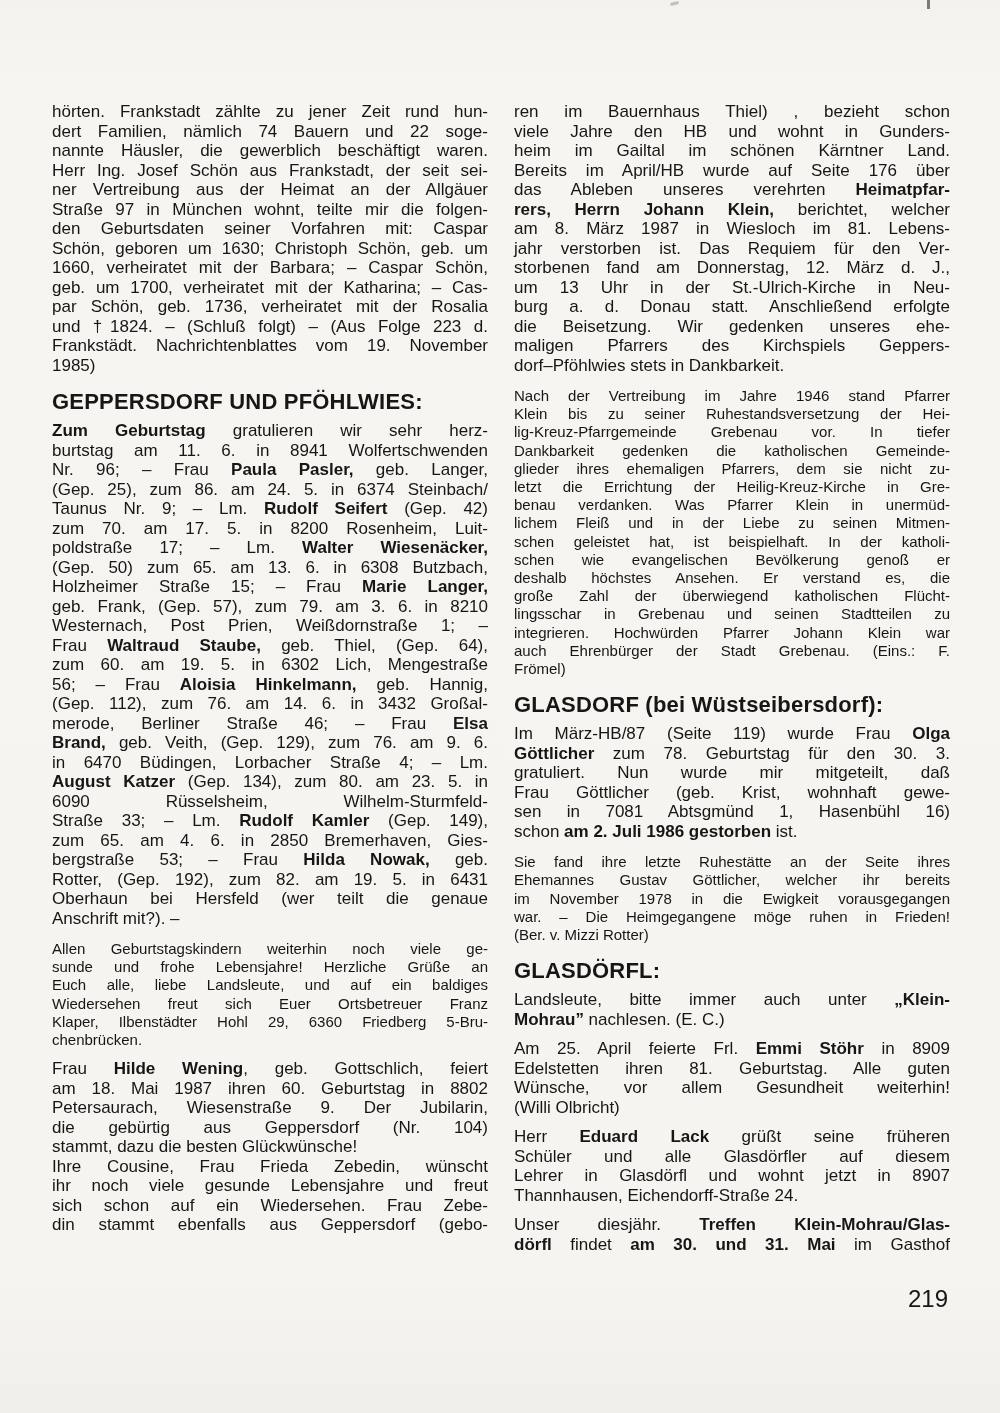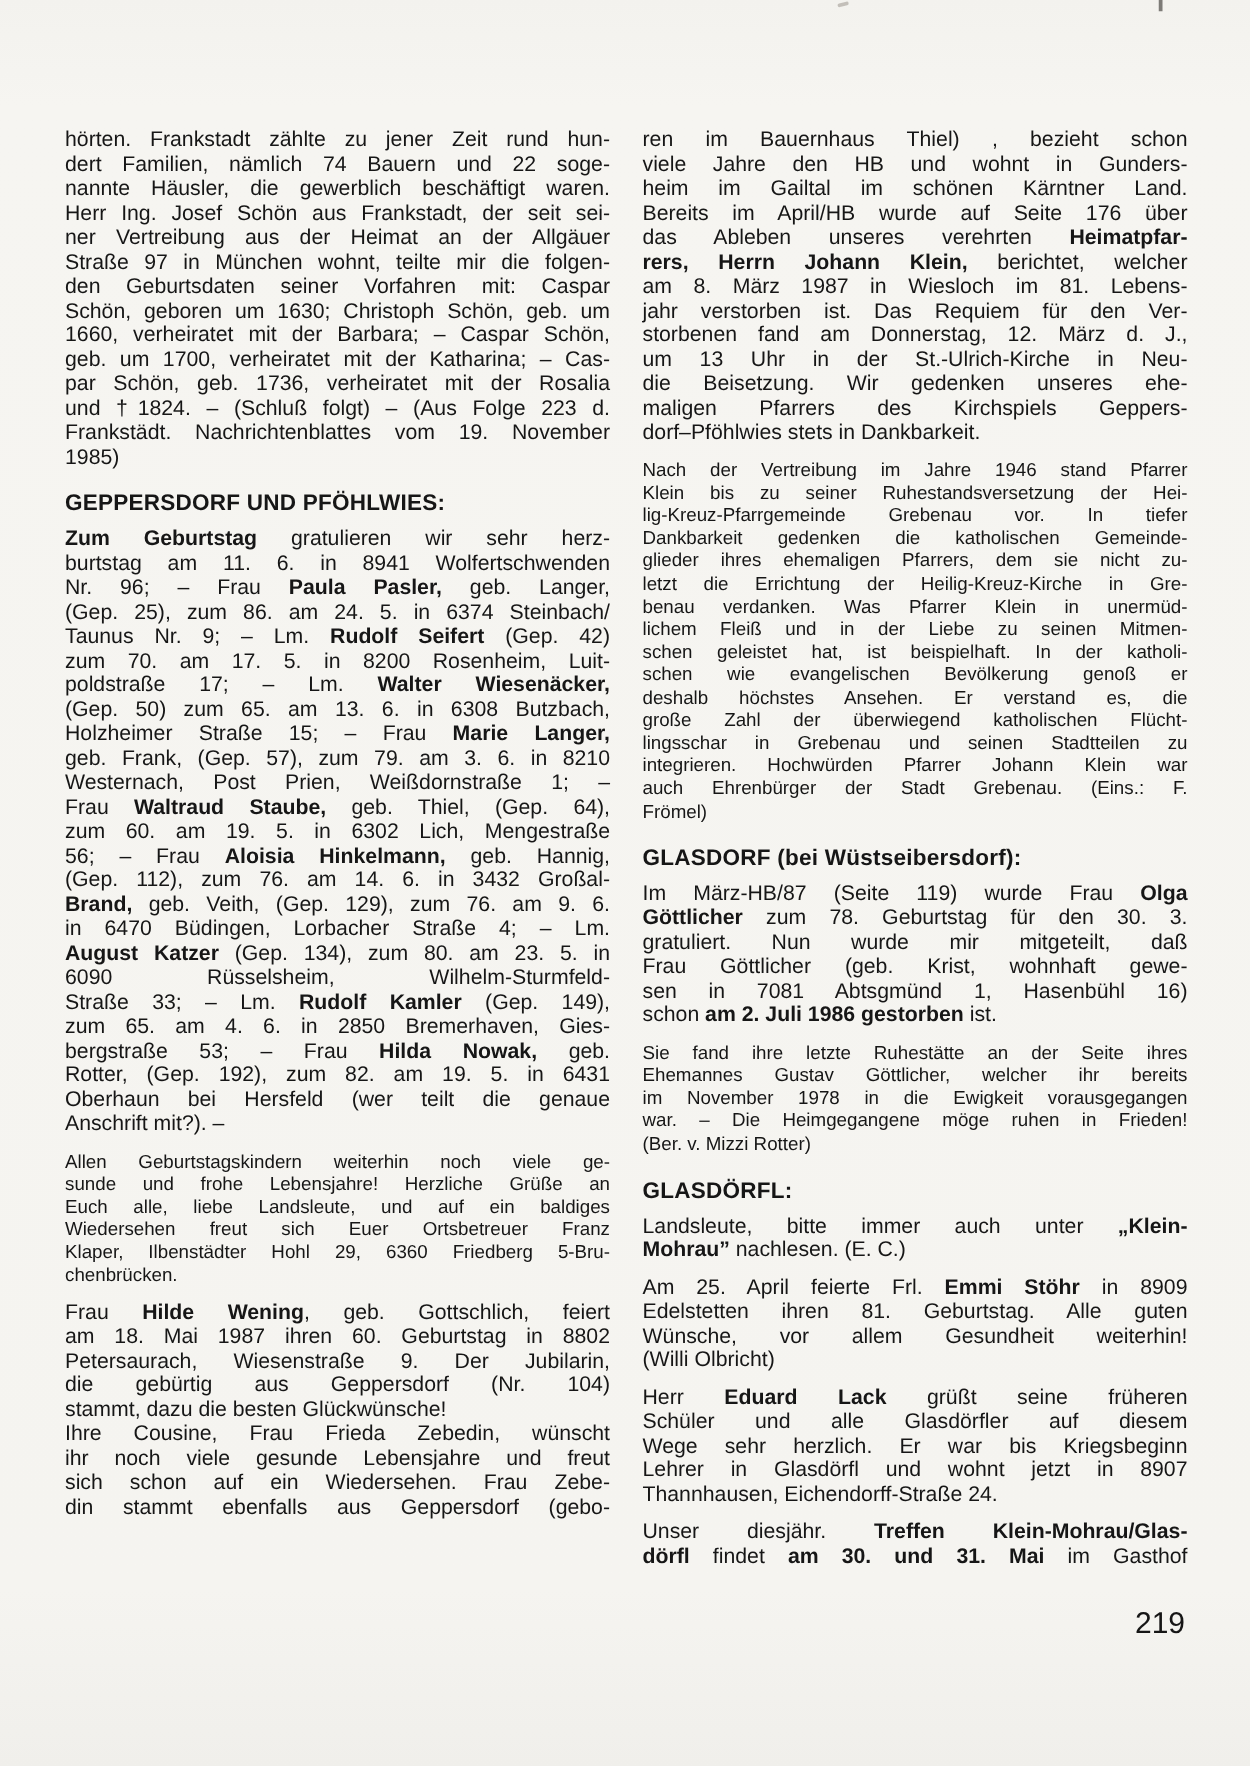--- a/index.html
+++ b/index.html
@@ -10,21 +10,21 @@
     font-family:Liberation Sans, sans-serif;
     color:#161616; overflow:hidden;
   }
   .col { position:absolute; top:102px; width:436px; }
   .col-left  { left:52px; }
   .col-right { left:514px; }
 
   .para { font-size:17px; line-height:19.5px; margin:10px 0 0 0; }
   .para.small { font-size:15px; line-height:18.2px; margin-top:12px; }
   .col > :first-child { margin-top:0; }
-  .heading { font-size:18px; line-height:22px; font-weight:bold; margin:16px 0 8px 0; letter-spacing:0.2px; }
+  .heading { font-size:22px; line-height:22px; font-weight:bold; margin:16px 0 8px 0; letter-spacing:0.2px; }
   .heading + .para { margin-top:0; }
   .para.small + .para { }
 
   .line { text-align:justify; text-align-last:justify; }
   .line.end { text-align-last:left; }
   .b { font-weight:bold; }
 
   .page-number { position:absolute; top:1288px; right:52px; font-size:24px; line-height:22px; }
 
   .artifact-squiggle { position:absolute; left:670px; top:2px; width:9px; height:3px;
@@ -66,20 +66,21 @@
         <div class="line"><span>zum 70. am 17. 5. in 8200 Rosenheim, Luit-</span></div>
         <div class="line"><span>poldstraße 17; – Lm. </span><span class="b">Walter Wiesenäcker,</span></div>
         <div class="line"><span>(Gep. 50) zum 65. am 13. 6. in 6308 Butzbach,</span></div>
         <div class="line"><span>Holzheimer Straße 15; – Frau </span><span class="b">Marie Langer,</span></div>
         <div class="line"><span>geb. Frank, (Gep. 57), zum 79. am 3. 6. in 8210</span></div>
         <div class="line"><span>Westernach, Post Prien, Weißdornstraße 1; –</span></div>
         <div class="line"><span>Frau </span><span class="b">Waltraud Staube,</span><span> geb. Thiel, (Gep. 64),</span></div>
         <div class="line"><span>zum 60. am 19. 5. in 6302 Lich, Mengestraße</span></div>
         <div class="line"><span>56; – Frau </span><span class="b">Aloisia Hinkelmann,</span><span> geb. Hannig,</span></div>
         <div class="line"><span>(Gep. 112), zum 76. am 14. 6. in 3432 Großal-</span></div>
+        <div class="line"><span>merode, Berliner Straße 46; – Frau </span><span class="b">Elsa</span></div>
         <div class="line"><span class="b">Brand,</span><span> geb. Veith, (Gep. 129), zum 76. am 9. 6.</span></div>
         <div class="line"><span>in 6470 Büdingen, Lorbacher Straße 4; – Lm.</span></div>
         <div class="line"><span class="b">August Katzer</span><span> (Gep. 134), zum 80. am 23. 5. in</span></div>
         <div class="line"><span>6090 Rüsselsheim, Wilhelm-Sturmfeld-</span></div>
         <div class="line"><span>Straße 33; – Lm. </span><span class="b">Rudolf Kamler</span><span> (Gep. 149),</span></div>
         <div class="line"><span>zum 65. am 4. 6. in 2850 Bremerhaven, Gies-</span></div>
         <div class="line"><span>bergstraße 53; – Frau </span><span class="b">Hilda Nowak,</span><span> geb.</span></div>
         <div class="line"><span>Rotter, (Gep. 192), zum 82. am 19. 5. in 6431</span></div>
         <div class="line"><span>Oberhaun bei Hersfeld (wer teilt die genaue</span></div>
         <div class="line end"><span>Anschrift mit?). –</span></div>
@@ -109,20 +110,21 @@
         <div class="line"><span>ren im Bauernhaus Thiel) , bezieht schon</span></div>
         <div class="line"><span>viele Jahre den HB und wohnt in Gunders-</span></div>
         <div class="line"><span>heim im Gailtal im schönen Kärntner Land.</span></div>
         <div class="line"><span>Bereits im April/HB wurde auf Seite 176 über</span></div>
         <div class="line"><span>das Ableben unseres verehrten </span><span class="b">Heimatpfar-</span></div>
         <div class="line"><span class="b">rers, Herrn Johann Klein,</span><span> berichtet, welcher</span></div>
         <div class="line"><span>am 8. März 1987 in Wiesloch im 81. Lebens-</span></div>
         <div class="line"><span>jahr verstorben ist. Das Requiem für den Ver-</span></div>
         <div class="line"><span>storbenen fand am Donnerstag, 12. März d. J.,</span></div>
         <div class="line"><span>um 13 Uhr in der St.-Ulrich-Kirche in Neu-</span></div>
+        <div class="line"><span>burg a. d. Donau statt. Anschließend erfolgte</span></div>
         <div class="line"><span>die Beisetzung. Wir gedenken unseres ehe-</span></div>
         <div class="line"><span>maligen Pfarrers des Kirchspiels Geppers-</span></div>
         <div class="line end"><span>dorf–Pföhlwies stets in Dankbarkeit.</span></div>
       </div>
       <div class="para small">
         <div class="line"><span>Nach der Vertreibung im Jahre 1946 stand Pfarrer</span></div>
         <div class="line"><span>Klein bis zu seiner Ruhestandsversetzung der Hei-</span></div>
         <div class="line"><span>lig-Kreuz-Pfarrgemeinde Grebenau vor. In tiefer</span></div>
         <div class="line"><span>Dankbarkeit gedenken die katholischen Gemeinde-</span></div>
         <div class="line"><span>glieder ihres ehemaligen Pfarrers, dem sie nicht zu-</span></div>
@@ -161,21 +163,20 @@
       </div>
       <div class="para">
         <div class="line"><span>Am 25. April feierte Frl. </span><span class="b">Emmi Stöhr</span><span> in 8909</span></div>
         <div class="line"><span>Edelstetten ihren 81. Geburtstag. Alle guten</span></div>
         <div class="line"><span>Wünsche, vor allem Gesundheit weiterhin!</span></div>
         <div class="line end"><span>(Willi Olbricht)</span></div>
       </div>
       <div class="para">
         <div class="line"><span>Herr </span><span class="b">Eduard Lack</span><span> grüßt seine früheren</span></div>
         <div class="line"><span>Schüler und alle Glasdörfler auf diesem</span></div>
-        <div class="line"><span>Wege sehr herzlich. Er war bis Kriegsbeginn</span></div>
         <div class="line"><span>Lehrer in Glasdörfl und wohnt jetzt in 8907</span></div>
         <div class="line end"><span>Thannhausen, Eichendorff-Straße 24.</span></div>
       </div>
       <div class="para">
         <div class="line"><span>Unser diesjähr. </span><span class="b">Treffen Klein-Mohrau/Glas-</span></div>
         <div class="line"><span class="b">dörfl</span><span> findet </span><span class="b">am 30. und 31. Mai</span><span> im Gasthof</span></div>
       </div>
     </div>
 
   <div class="page-number">219</div>

